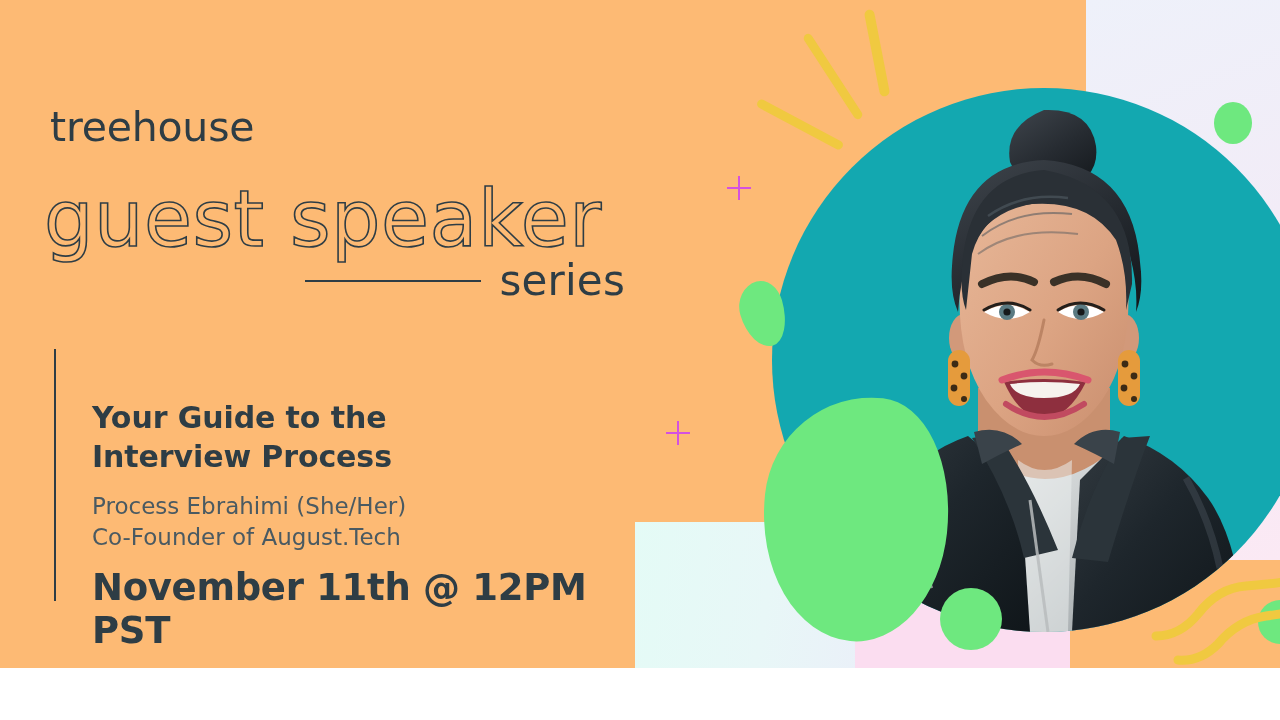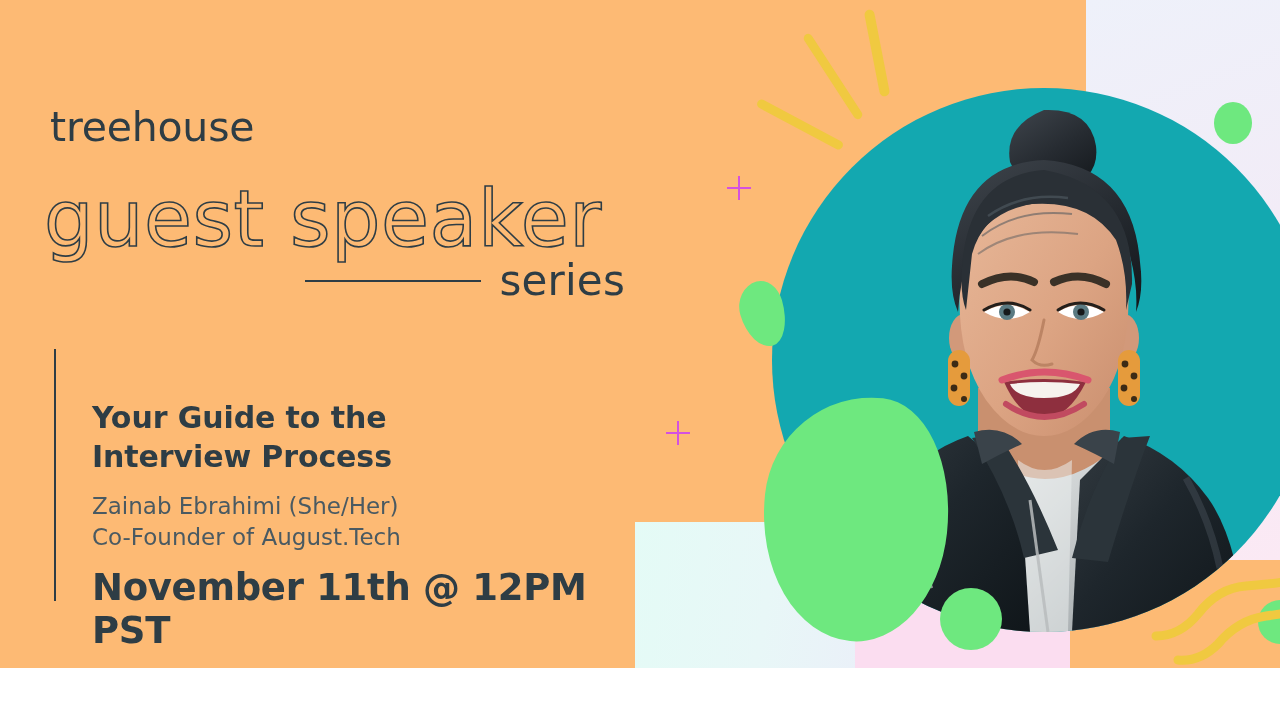--- a/index.html
+++ b/index.html
@@ -415,18 +415,18 @@
   <div id="series-row">
     <div id="series-rule"></div>
     <div id="series-label">series</div>
   </div>
 
   <div id="left-rule"></div>
 
   <div id="info-block">
     <div id="talk-title">Your Guide to the
 Interview Process</div>
-    <div id="speaker-name">Zainab Ebrahimi (She/Her)</div>
+    <div id="speaker-name">Process Ebrahimi (She/Her)</div>
     <div id="speaker-role">Co-Founder of August.Tech</div>
     <div id="event-datetime">November 11th @ 12PM PST</div>
   </div>
 
 </div>
 
 </body></html>

